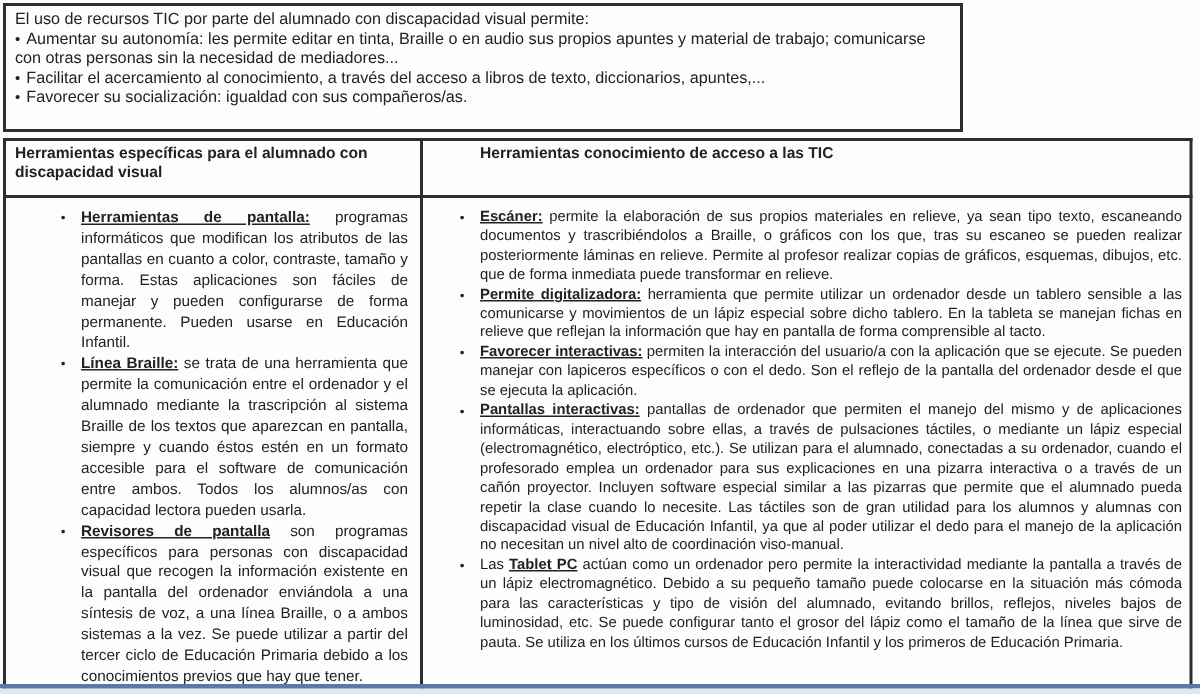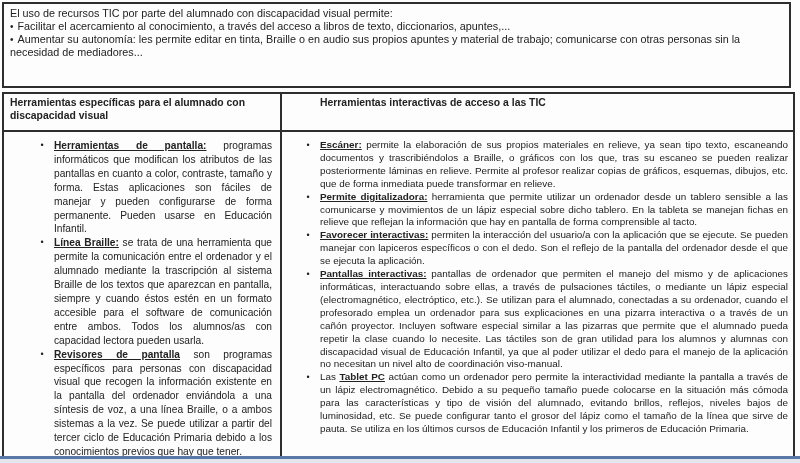--- a/index.html
+++ b/index.html
@@ -10,21 +10,21 @@
     background: #fdfdfd;
     overflow: hidden;
     font-family: "Liberation Sans", "DejaVu Sans", sans-serif;
     color: var(--text, #222222);
   }
 
   
   .intro-box {
     position: absolute;
     left: 2px; top: 2px;
-    width: 789px; height: 86px;
+    width: 640px; height: 86px;
     box-sizing: border-box;
     border: 2px solid var(--border, #2e2e2e);
     padding: 3px 7px 0 6px;
     font-size: 10.8px;
     line-height: 13.1px;
   }
   .intro-line { white-space: normal; }
   .intro-line .b { display: inline-block; margin-right: 4px; font-size: 10px; }
 
   
@@ -83,33 +83,34 @@
     background: var(--accent-under, #e2e7ee);
   }
 </style>
 </head>
 <body>
 
 <div class="page">
 
   <div class="intro-box">
     <div class="intro-line">El uso de recursos TIC por parte del alumnado con discapacidad visual permite:</div>
+    <div class="intro-line"><span class="b">•</span><span>Aumentar su autonomía: les permite editar en tinta, Braille o en audio sus propios apuntes y material de trabajo; comunicarse con otras personas sin la necesidad de mediadores...</span></div>
     <div class="intro-line"><span class="b">•</span><span>Facilitar el acercamiento al conocimiento, a través del acceso a libros de texto, diccionarios, apuntes,...</span></div>
-    <div class="intro-line"><span class="b">•</span><span>Aumentar su autonomía: les permite editar en tinta, Braille o en audio sus propios apuntes y material de trabajo; comunicarse con otras personas sin la necesidad de mediadores...</span></div>
+    <div class="intro-line"><span class="b">•</span><span>Favorecer su socialización: igualdad con sus compañeros/as.</span></div>
   </div>
 
   <table class="tbl">
     <colgroup>
         <col class="col-left">
         <col class="col-right">
       </colgroup>
     <thead>
       <tr>
         <th>Herramientas específicas para el alumnado con discapacidad visual</th>
-        <th class="hdr-right">Herramientas interactivas de acceso a las TIC</th>
+        <th class="hdr-right">Herramientas conocimiento de acceso a las TIC</th>
       </tr>
     </thead>
     <tbody>
       <tr>
         <td class="left-cell">
           <div class="cell-inner">
             <div class="item">
               <span class="bullet">•</span>
               <div class="itext"><span></span><span class="term">Herramientas de pantalla:</span> <span>programas informáticos que modifican los atributos de las pantallas en cuanto a color, contraste, tamaño y forma. Estas aplicaciones son fáciles de manejar y pueden configurarse de forma permanente. Pueden usarse en Educación Infantil.</span></div>
             </div>

